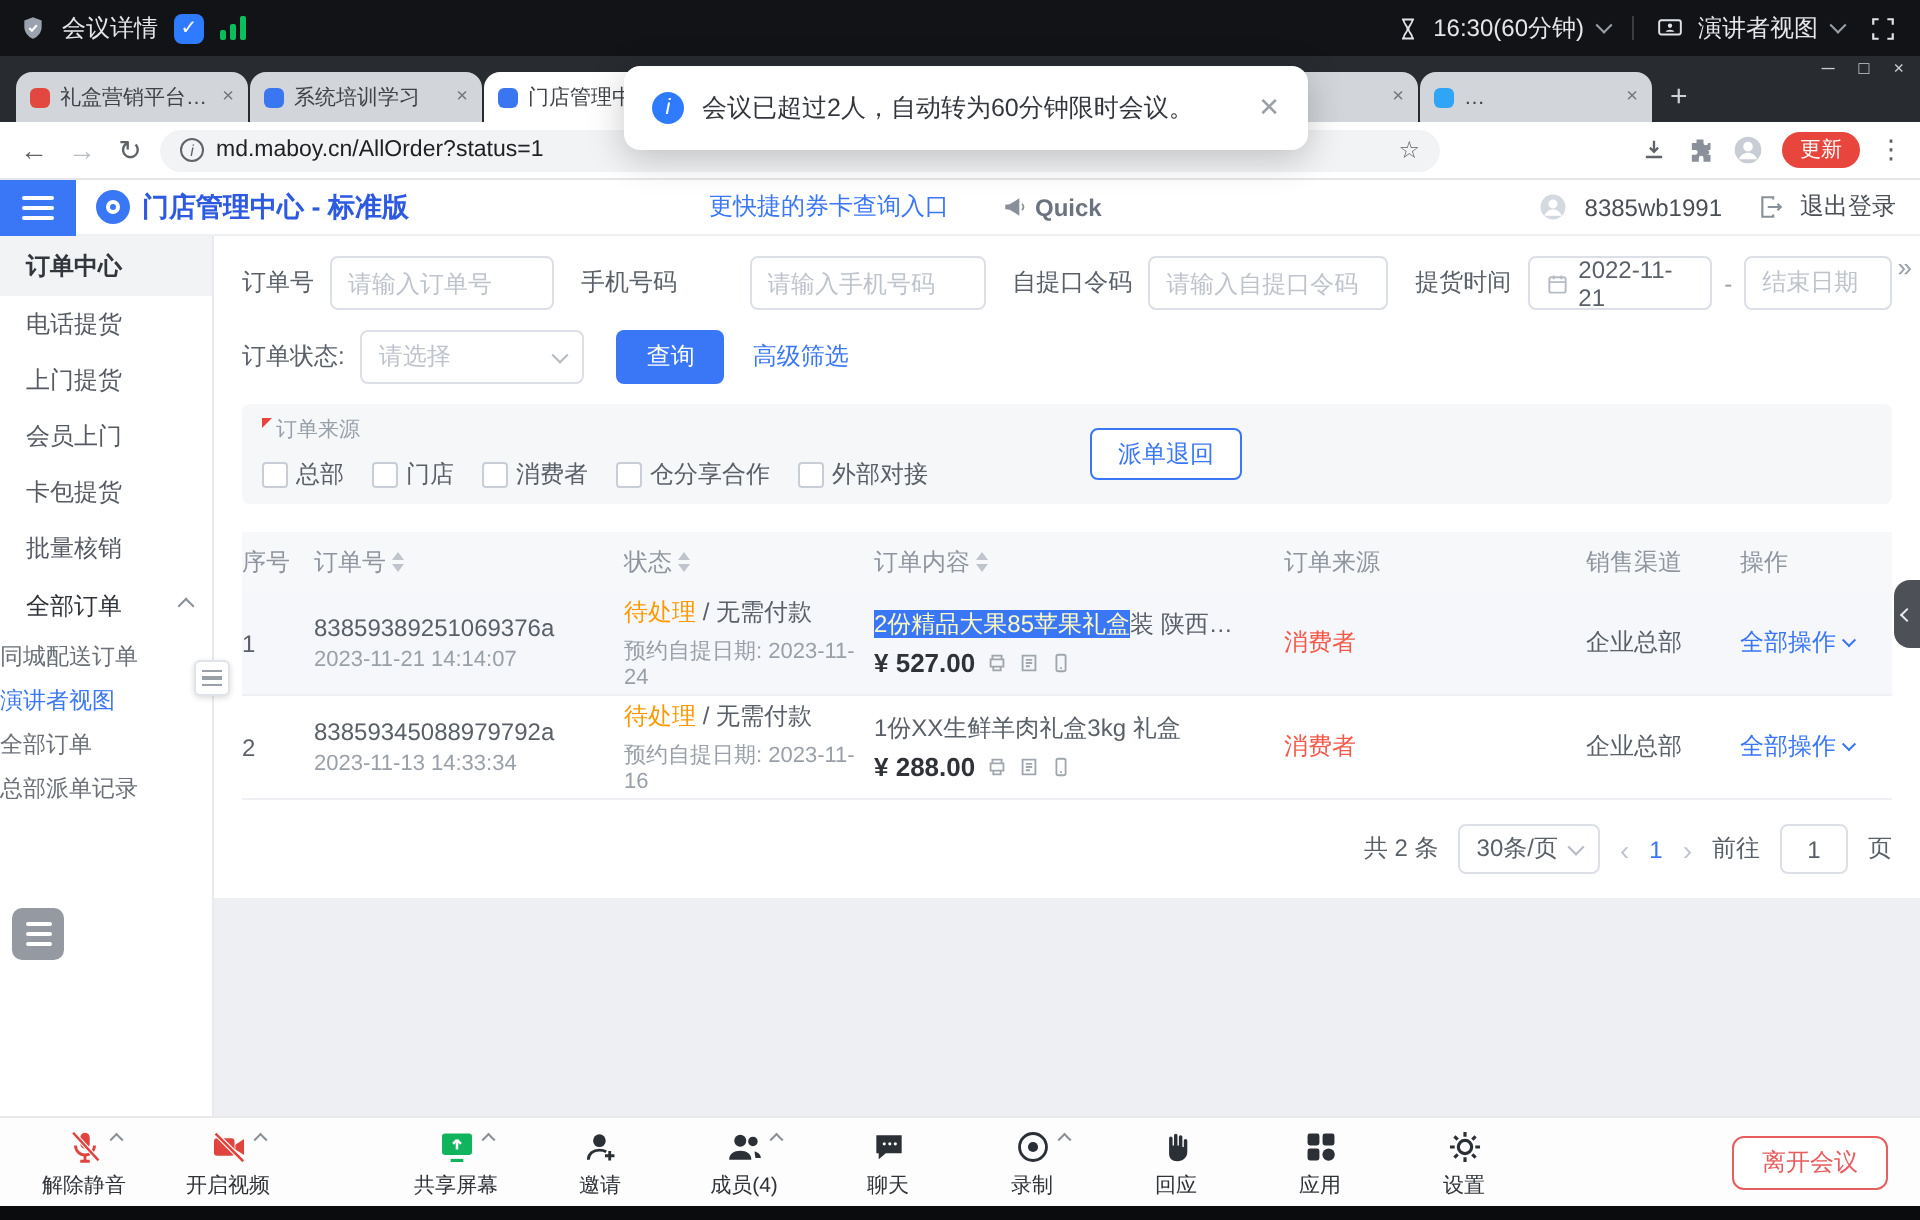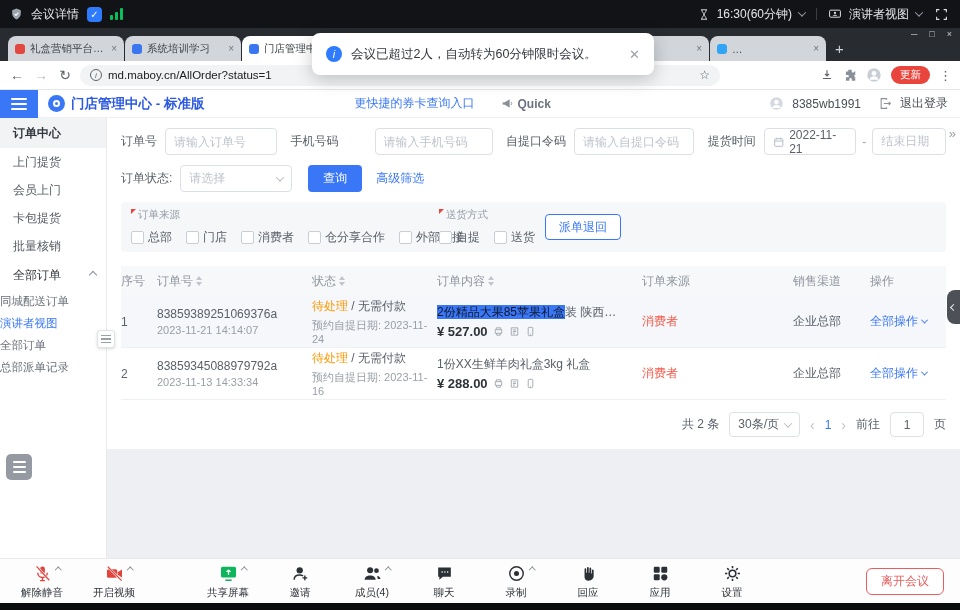--- a/index.html
+++ b/index.html
@@ -98,21 +98,21 @@
 .trow{display:grid;grid-template-columns:36px 155px 125px 205px 151px 77px 1fr;align-items:center}
 .thead{height:30px;background:#f7f8fa;color:#8f959e}
 .thead .hc{display:flex;align-items:center;gap:3px}
 .sorts{display:flex;flex-direction:column;gap:2px}
 .tri-up{width:0;height:0;border-left:3px solid transparent;border-right:3px solid transparent;border-bottom:4px solid #c0c4cc}
 .tri-dn{width:0;height:0;border-left:3px solid transparent;border-right:3px solid transparent;border-top:4px solid #c0c4cc}
 .tr-data{min-height:52px;border-bottom:1px solid #eef0f3;color:#5a6068}
 .tr-data.hl{background:#f5f7fa}
 .sub{font-size:11px;color:#9aa0a8;margin-top:3px}
 .st-orange{color:#ff9800}
-.sel-text{background:#3a77f6;color:#0f172a}
+.sel-text{background:#3a77f6;color:#fef9c3}
 .sel-text:empty{display:none}
 .price{font-size:13px;font-weight:bold;color:#2f3338;display:flex;align-items:center;gap:5px;margin-top:3px}
 .mini-ic{display:block}
 .tag-red{color:#f25b4b}
 .act-link{color:#3a77f6;display:flex;align-items:center;gap:4px}
 .act-link .chv{color:#3a77f6;width:5px;height:5px}
 
 .pager{display:flex;align-items:center;justify-content:flex-end;gap:10px;font-size:12px;color:#5a6068;margin-top:12px}
 .psize{height:25px;border:1px solid #dcdfe6;border-radius:4px;display:flex;align-items:center;gap:6px;padding:0 8px;color:#5a6068}
 .psize .chv{color:#b6bcc4}
@@ -285,20 +285,21 @@
             <path d="M14 5V3H4v18h10v-2M9 12h12M18 9l3 3-3 3" stroke="#8a9099" stroke-width="2" fill="none"></path>
           </svg>
         <span>退出登录</span>
       </div>
     </div>
 
     <div class="appbody">
 
       <div class="sidebar">
         <div class="sb-section">订单中心</div>
+        <div class="sb-item">电话提货</div>
         <div class="sb-item">上门提货</div>
         <div class="sb-item">会员上门</div>
         <div class="sb-item">卡包提货</div>
         <div class="sb-item">批量核销</div>
         <div class="sb-group">
           <span>全部订单</span>
           <span class="chv up"></span>
         </div>
         <div class="sb-sub">同城配送订单</div>
         <div class="sb-sub active">演讲者视图</div>
@@ -373,36 +374,20 @@
                     <span class="cb"></span>
                     <span>消费者</span>
                   </span>
                 <span class="cbitem">
                     <span class="cb"></span>
                     <span>仓分享合作</span>
                   </span>
                 <span class="cbitem">
                     <span class="cb"></span>
                     <span>外部对接</span>
-                  </span>
-              </div>
-            </div>
-            <div class="fp-group" style="left:318px">
-              <div class="fp-label">
-                <span class="red-corner"></span>
-                <span>送货方式</span>
-              </div>
-              <div class="fp-opts">
-                <span class="cbitem">
-                    <span class="cb"></span>
-                    <span>自提</span>
-                  </span>
-                <span class="cbitem">
-                    <span class="cb"></span>
-                    <span>送货</span>
                   </span>
               </div>
             </div>
             <button class="btn-outline">派单退回</button>
           </div>
 
           <div class="tbl">
             <div class="trow thead">
               <span>序号</span>
               <span class="hc">

